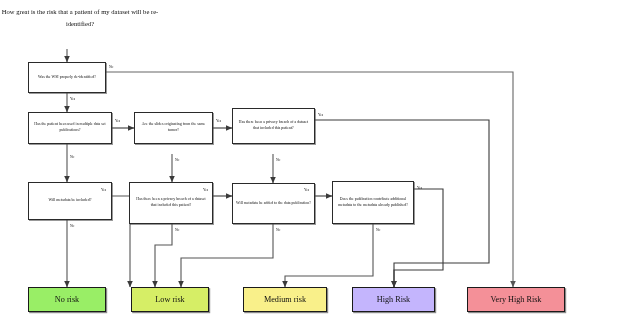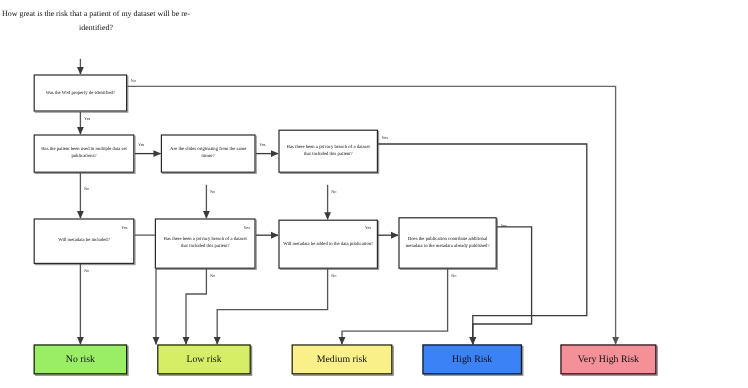--- a/index.html
+++ b/index.html
@@ -156,25 +156,25 @@
   </div>
 
   <div class="node terminal" style="left:131px; top:287px; width:78px; height:25px; background:#d6ee66;">
     <span>Low risk</span>
   </div>
 
   <div class="node terminal" style="left:243px; top:287px; width:84px; height:25px; background:#f9f08a;">
     <span>Medium risk</span>
   </div>
 
-  <div class="node terminal" style="left:352px; top:287px; width:83px; height:25px; background:#3b82f6;">
+  <div class="node terminal" style="left:352px; top:287px; width:83px; height:25px; background:#c4b5fd;">
     <span>High Risk</span>
   </div>
 
-  <div class="node terminal" style="left:467px; top:287px; width:80px; height:25px; background:#f49098;">
+  <div class="node terminal" style="left:467px; top:287px; width:98px; height:25px; background:#f49098;">
     <span>Very High Risk</span>
   </div>
 
   <div class="edge-label" style="left:109px; top:65px;">No</div>
   <div class="edge-label" style="left:70px; top:97px;">Yes</div>
 
   <div class="edge-label" style="left:115px; top:119px;">Yes</div>
   <div class="edge-label" style="left:70px; top:155px;">No</div>
 
   <div class="edge-label" style="left:216px; top:119px;">Yes</div>

